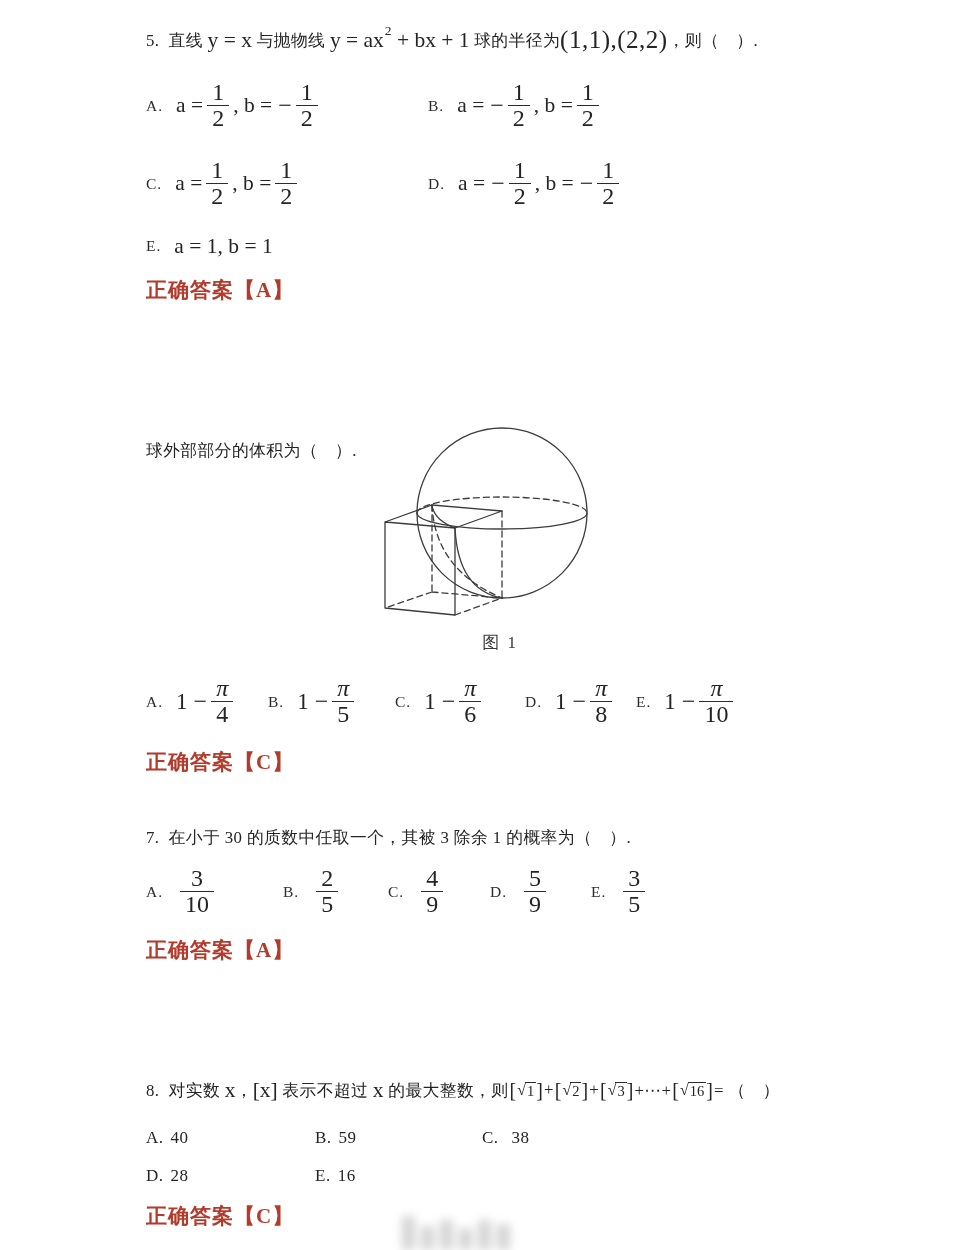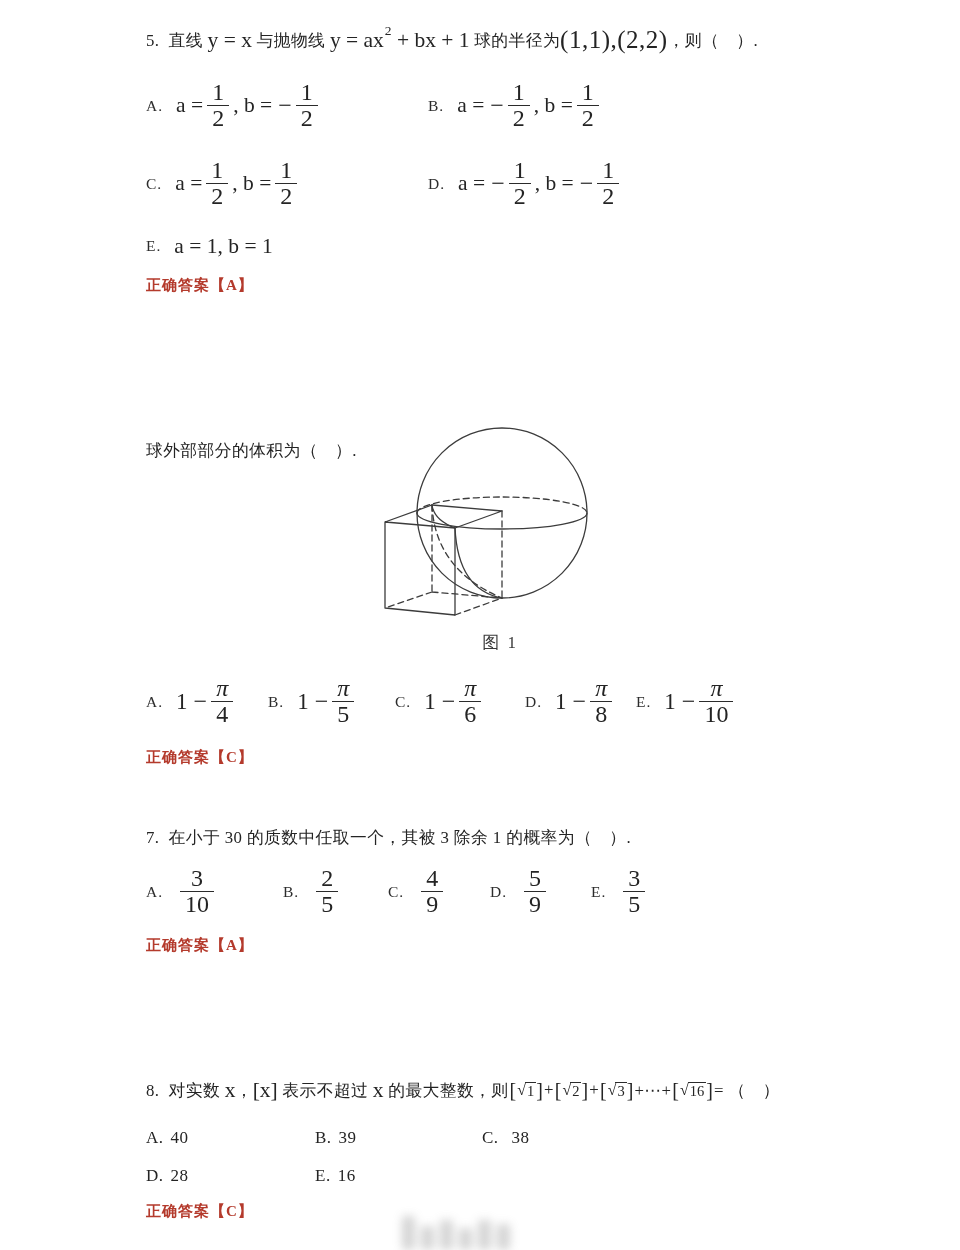--- a/index.html
+++ b/index.html
@@ -27,21 +27,21 @@
   .f-bsqrt{ display:inline-flex; align-items:center; margin:0 1px; }
   .f-lb,.f-rb { font-size:20px; }
   .f-rad  { font-size:16px; margin:0 -1px 0 1px; }
   .f-rn   { font-size:14.5px; border-top:1.3px solid #2b2b2b; padding:0 2px; margin-top:2px; }
   
   .opt { position:absolute; display:flex; align-items:center; gap:13px; }
   .opt-label { font-size:15.5px; letter-spacing:1px; color:#2c2c2c; }
   .q8opt { position:absolute; font-size:17px; letter-spacing:.5px; }
   .q8opt .lab { margin-right:7px; }
   
-  .answer { position:absolute; font-size:15px; font-weight:700; letter-spacing:1px; white-space:pre-wrap; }
+  .answer { position:absolute; font-size:21px; font-weight:700; letter-spacing:1px; white-space:pre-wrap; }
   
   .caption { font-size:17px; letter-spacing:2px; color:#3a3a3a; }
   
   .wm { position:absolute; left:402px; top:1208px; width:175px; height:42px;
         display:flex; align-items:flex-end; gap:6px;
         filter:blur(5px); opacity:.38; }
   .wb { background:#8f8f8f; width:13px; border-radius:3px; display:inline-block; }
 </style>
 </head>
 <body>
@@ -136,21 +136,21 @@
 </div>
 
 <div class="answer" style="left: 146px; top: 936px; color: rgb(180, 58, 44);">正确答案【A】</div>
 
 <div class="abs formula" style="left:146px; top:1072px; height:36px;"><span class="f-txt">8.  对实数 </span><span class="f-var">x</span><span class="f-txt">，</span><span class="f-var">[x]</span><span class="f-txt"> 表示不超过 </span><span class="f-var">x</span><span class="f-txt"> 的最大整数，则</span><span class="f-bsqrt"><span class="f-lb">[</span><span class="f-rad">√</span><span class="f-rn">1</span><span class="f-rb">]</span></span><span class="f-txt">+</span><span class="f-bsqrt"><span class="f-lb">[</span><span class="f-rad">√</span><span class="f-rn">2</span><span class="f-rb">]</span></span><span class="f-txt">+</span><span class="f-bsqrt"><span class="f-lb">[</span><span class="f-rad">√</span><span class="f-rn">3</span><span class="f-rb">]</span></span><span class="f-txt">+⋯+</span><span class="f-bsqrt"><span class="f-lb">[</span><span class="f-rad">√</span><span class="f-rn">16</span><span class="f-rb">]</span></span><span class="f-txt">= （　）</span></div>
 
 <div class="q8opt" style="left:146px; top:1128px;">
   <span class="lab">A.</span><span>40</span>
 </div>
 <div class="q8opt" style="left:315px; top:1128px;">
-  <span class="lab">B.</span><span>39</span>
+  <span class="lab">B.</span><span>59</span>
 </div>
 <div class="q8opt" style="left:482px; top:1128px;">
   <span class="lab" style="margin-right:13px;">C.</span><span>38</span>
 </div>
 <div class="q8opt" style="left:146px; top:1166px;text-align:right;">
   <span class="lab">D.</span><span>28</span>
 </div>
 <div class="q8opt" style="left:315px; top:1166px;">
   <span class="lab">E.</span><span>16</span>
 </div>

